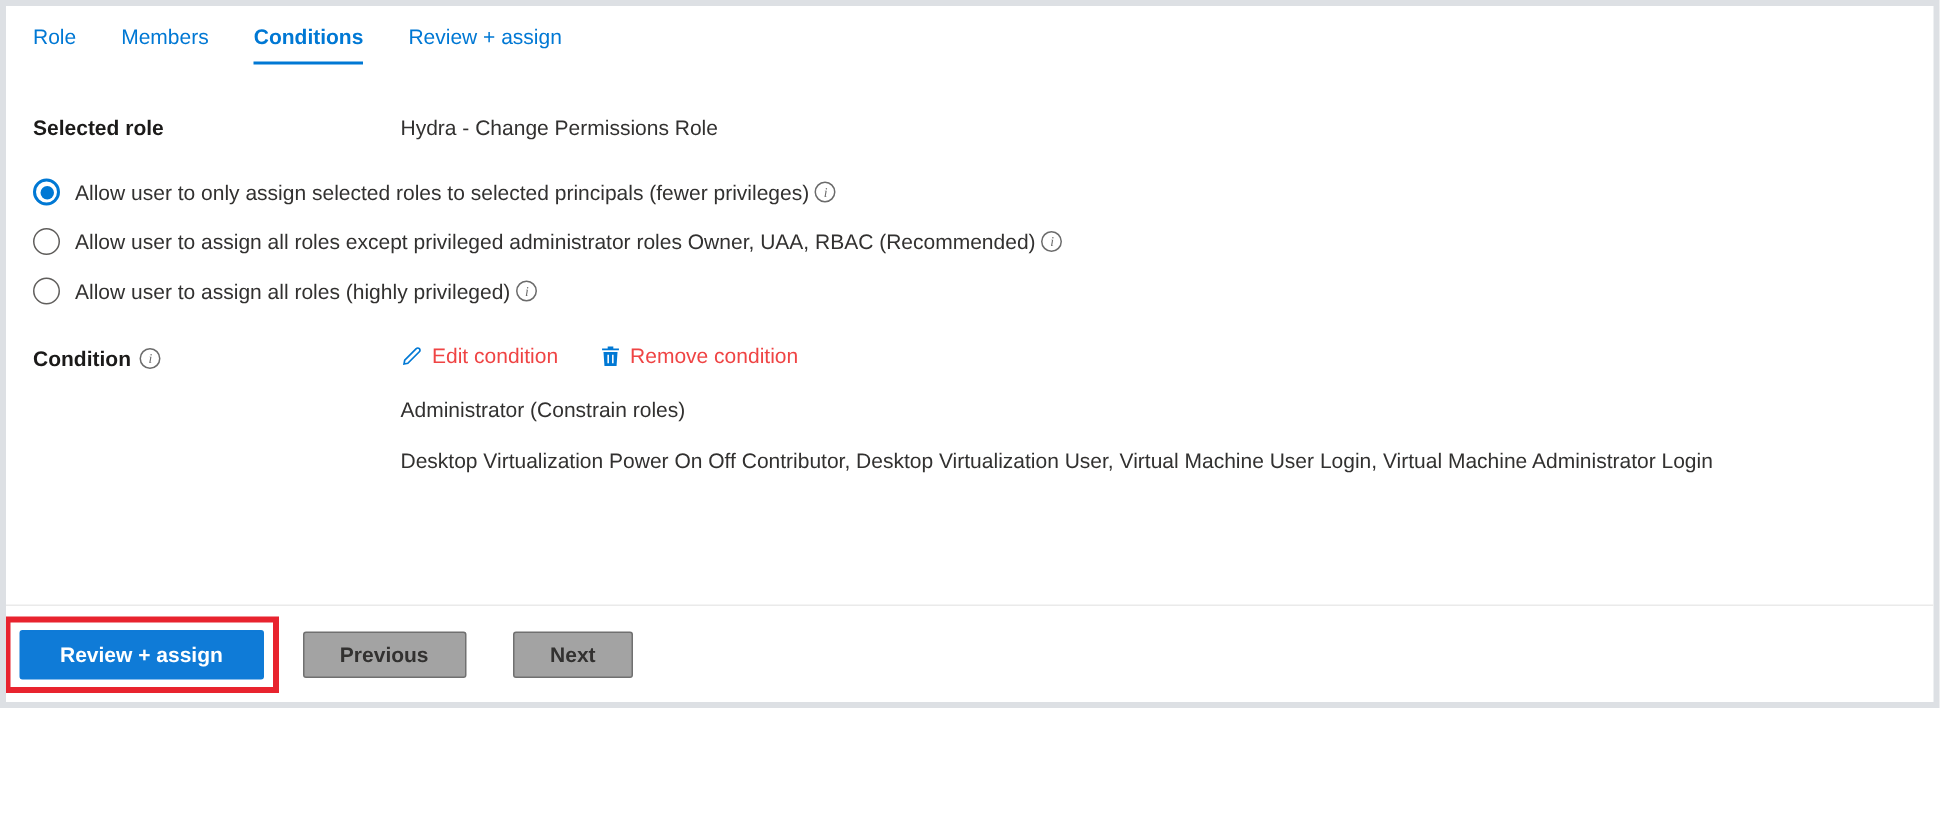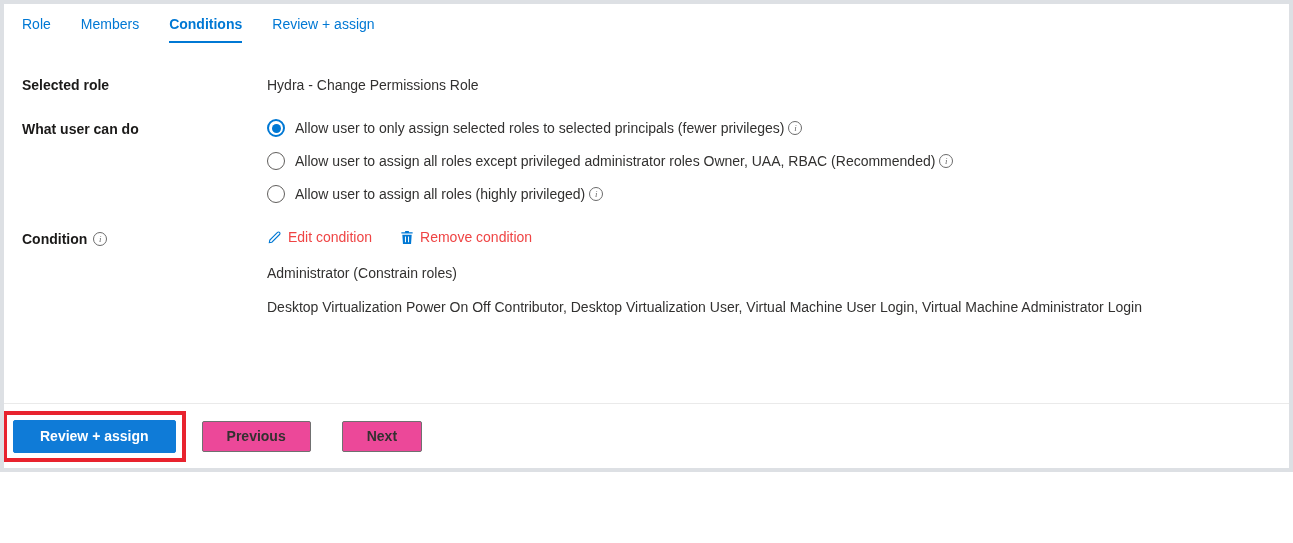--- a/index.html
+++ b/index.html
@@ -89,21 +89,21 @@
     margin-left:-1px;
     display:inline-block;
   }
   .btn-primary {
     background:#0f7bd7; color:#fff; border:1px solid #0f7bd7;
     font-size:14px; font-weight:bold;
     height:33px; padding:0 26px; border-radius:2px; cursor:pointer;
     font-family:"Liberation Sans", sans-serif;
   }
   .btn-secondary {
-    background:#ec4899; color:#323130; border:1px solid #707070;
+    background:#a3a3a3; color:#323130; border:1px solid #707070;
     font-size:14px; font-weight:bold;
     height:31px; padding:0 24px; border-radius:2px; cursor:pointer;
     font-family:"Liberation Sans", sans-serif;
   }
   .btn-prev { margin-left:16px; }
   .btn-next { margin-left:31px; }
 </style>
 </head>
 <body>
 
@@ -117,21 +117,20 @@
   </div>
 
   <div class="content">
 
     <div class="row">
       <div class="row-label">Selected role</div>
       <div class="row-value">Hydra - Change Permissions Role</div>
     </div>
 
     <div class="row">
-      <div class="row-label">What user can do</div>
       <div class="radio-group">
 
         <div class="radio-option selected">
           <span class="radio-circle"></span>
           <span class="radio-label">
             <span>Allow user to only assign selected roles to selected principals (fewer privileges)</span>
             <span class="info-icon">i</span>
           </span>
         </div>
 

